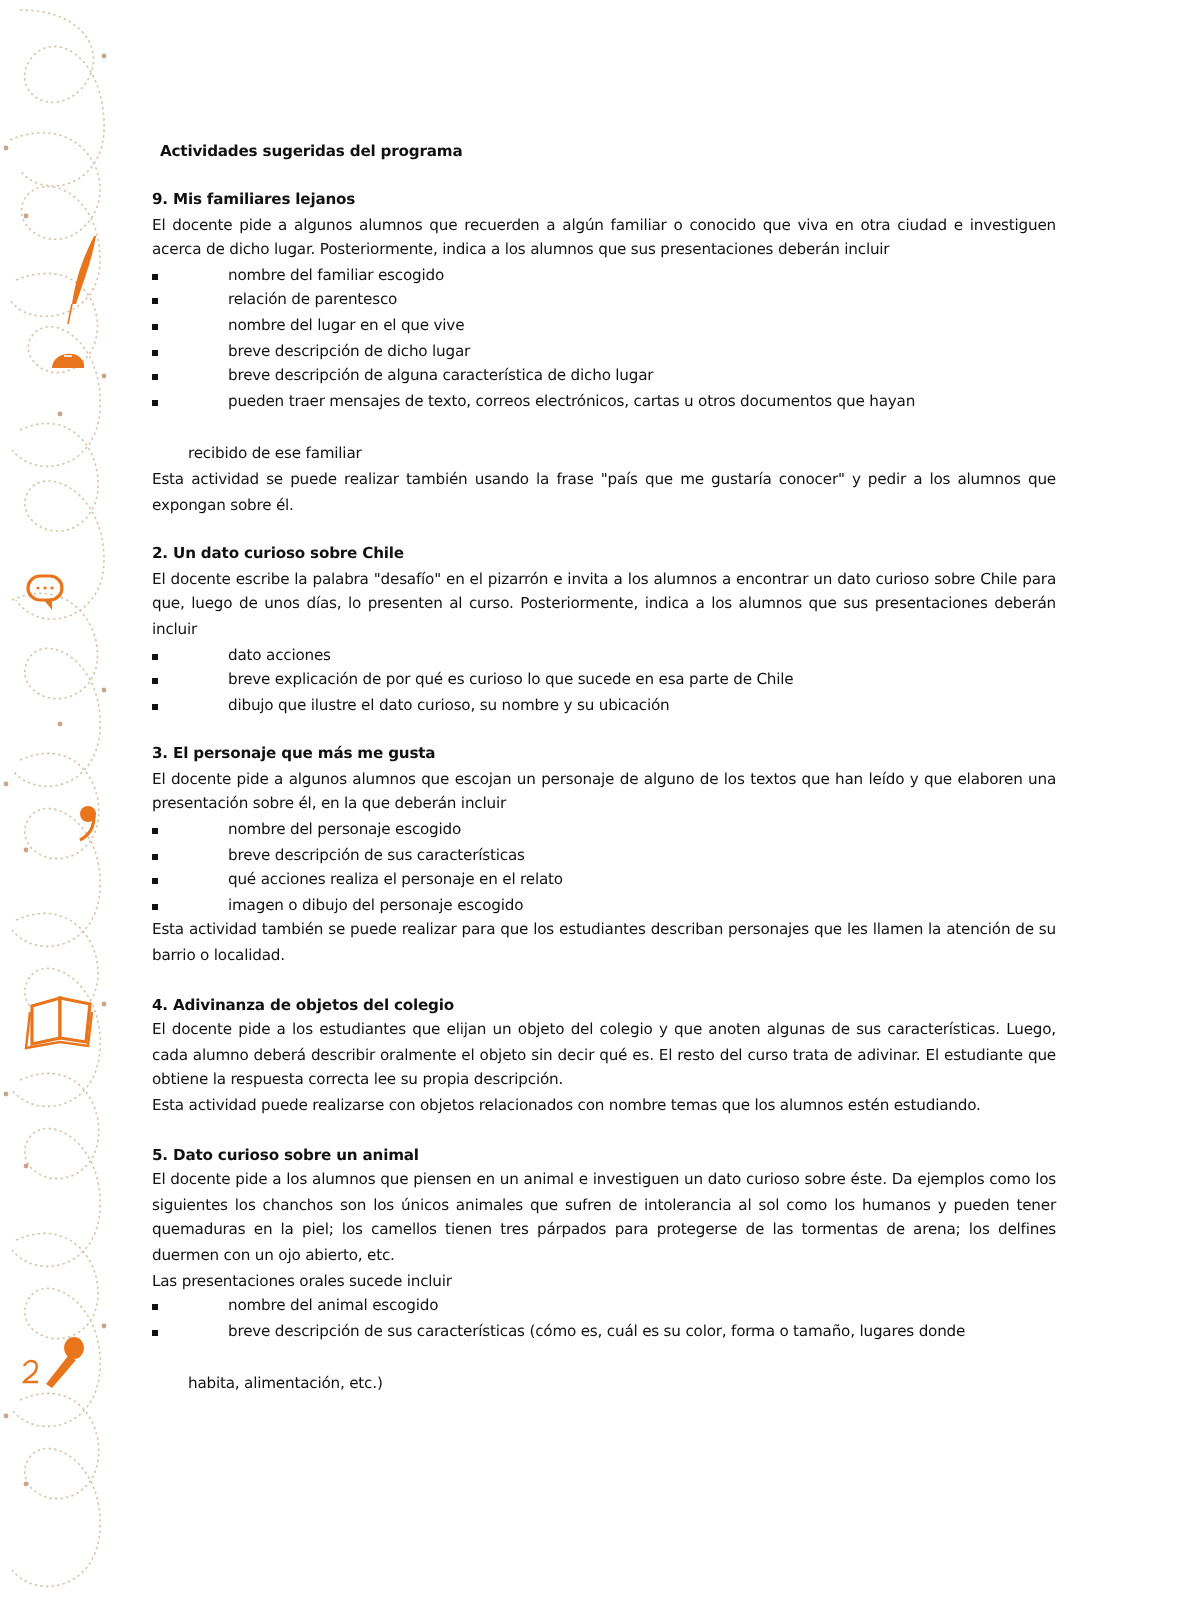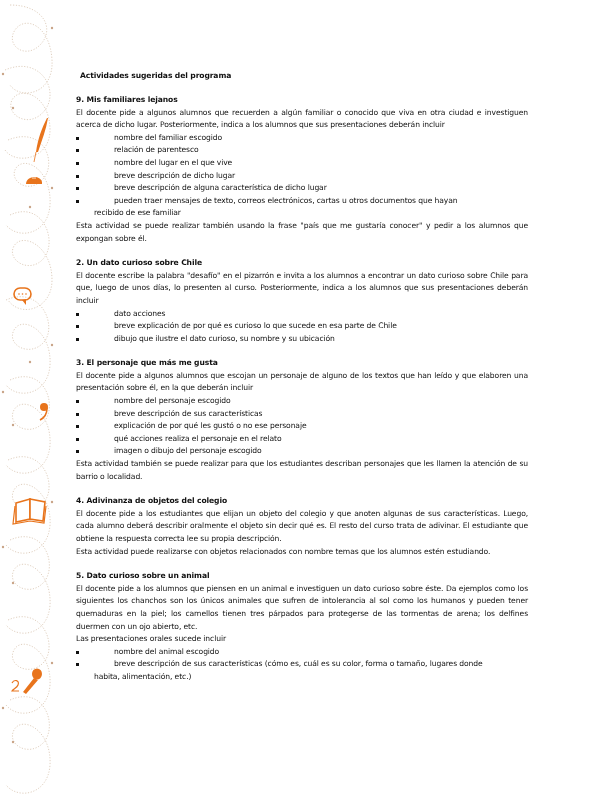--- a/index.html
+++ b/index.html
@@ -14,21 +14,21 @@
     }
     .doc-title { font-weight: bold; margin: 0 0 0 4px; line-height: 12px; }
     .section { margin-top: 12px; }
     .section-title { font-weight: bold; }
     .para { text-align: justify; }
     .bullets { list-style: none; margin: 0; padding: 0; }
     .bullets li { position: relative; padding-left: 38px; text-align: justify; }
     .bullets li .bullet { position: absolute; left: 0; top: 0; width: 6px; }
     .bullets li .bullet::before { content: ""; position: absolute; left: 0; top: 5px; width: 3px; height: 3px; background: #111; }
     .bullets li.wrap { padding-left: 38px; }
-    .bullets li.wrap .cont { display: block; margin-left: -20px; }
+    .bullets li.wrap .cont { display: block; margin-left: -20px; margin-top: 14px; }
   </style>
 </head>
 <body>
 
 <svg class="margin-deco" viewBox="0 0 62 800" xmlns="http://www.w3.org/2000/svg">
   <g fill="none" stroke="#d8c4b0" stroke-width="0.8" stroke-dasharray="1.2 1.6">
     <path d="M10 5 C45 5 55 30 40 45 C25 60 5 45 15 30 C25 15 50 25 52 60 C54 95 20 100 10 85"></path>
     <path d="M5 70 C40 55 60 90 45 110 C30 130 5 115 12 100 C20 85 50 95 50 130 C50 160 15 165 5 150"></path>
     <path d="M8 140 C45 125 58 165 42 180 C28 195 8 180 16 168 C25 155 52 170 50 205 C48 235 18 240 6 225"></path>
     <path d="M10 215 C42 200 58 240 44 258 C30 275 6 260 14 246 C22 232 52 245 52 280 C52 310 20 318 8 300"></path>
@@ -113,21 +113,20 @@
       <li><span class="bullet"></span><span>dibujo que ilustre el dato curioso, su nombre y su ubicación</span></li>
     </ul>
   </div>
 
   <div class="section">
     <div class="section-title">3. El personaje que más me gusta</div>
     <div class="para">El docente pide a algunos alumnos que escojan un personaje de alguno de los textos que han leído y que elaboren una presentación sobre él, en la que deberán incluir</div>
     <ul class="bullets">
       <li><span class="bullet"></span><span>nombre del personaje escogido</span></li>
       <li><span class="bullet"></span><span>breve descripción de sus características</span></li>
-      <li><span class="bullet"></span><span>explicación de por qué les gustó o no ese personaje</span></li>
       <li><span class="bullet"></span><span>qué acciones realiza el personaje en el relato</span></li>
       <li><span class="bullet"></span><span>imagen o dibujo del personaje escogido</span></li>
     </ul>
     <div class="para">Esta actividad también se puede realizar para que los estudiantes describan personajes que les llamen la atención de su barrio o localidad.</div>
   </div>
 
   <div class="section">
     <div class="section-title">4. Adivinanza de objetos del colegio</div>
     <div class="para">El docente pide a los estudiantes que elijan un objeto del colegio y que anoten algunas de sus características. Luego, cada alumno deberá describir oralmente el objeto sin decir qué es. El resto del curso trata de adivinar. El estudiante que obtiene la respuesta correcta lee su propia descripción.</div>
     <div class="para">Esta actividad puede realizarse con objetos relacionados con nombre temas que los alumnos estén estudiando.</div>

